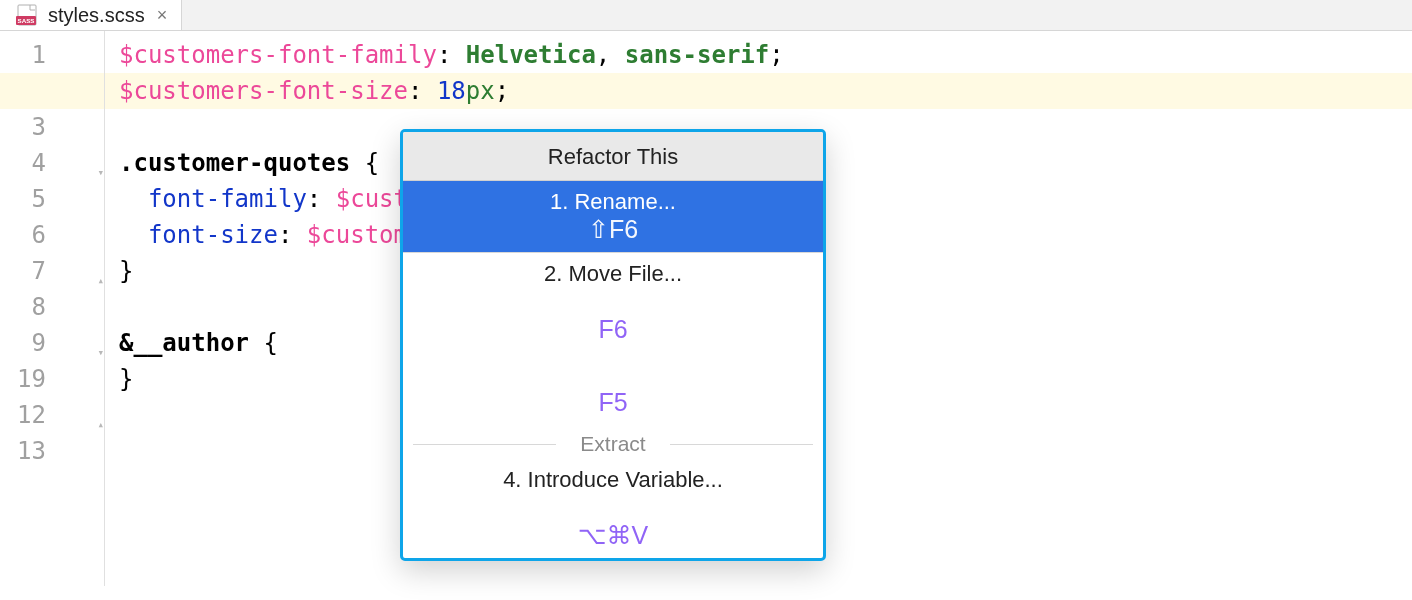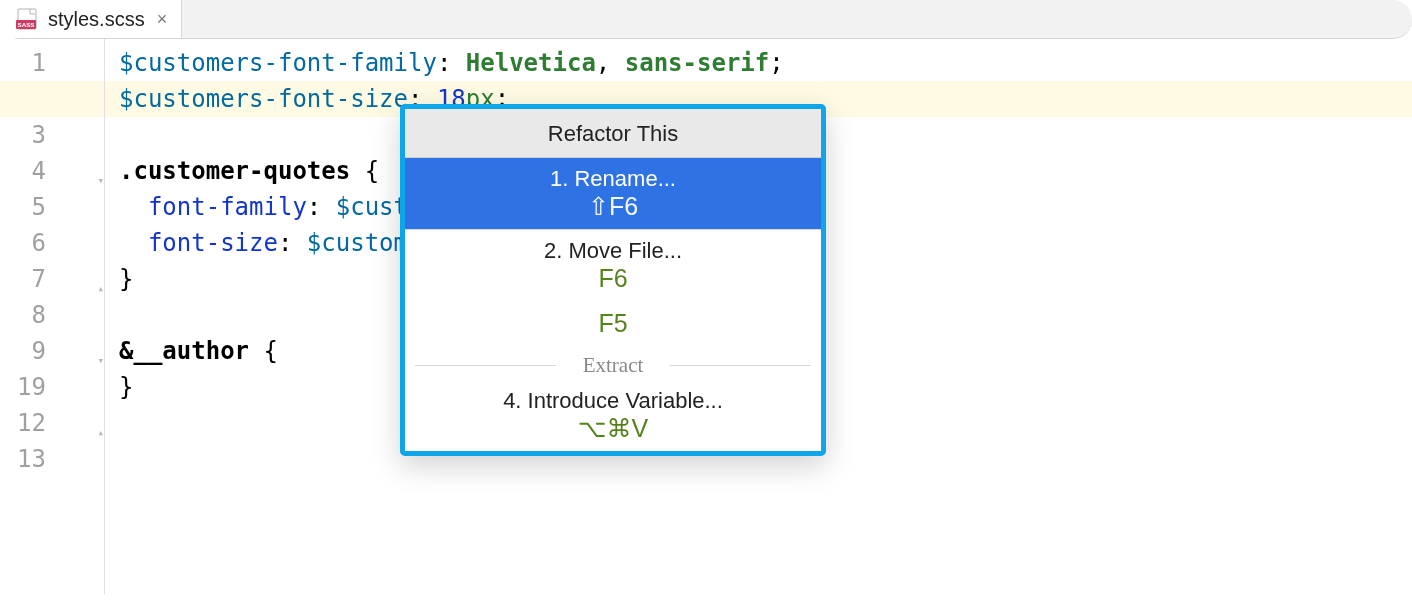--- a/index.html
+++ b/index.html
@@ -7,26 +7,25 @@
     font-family: -apple-system, BlinkMacSystemFont, "Segoe UI", Helvetica, sans-serif;
     background: #ffffff;
     width: 1412px;
     height: 600px;
     overflow: hidden;
     position: relative;
   }
 
   
   .tab-bar {
-    height: 39px;
+    height: 31px;
     background: #f2f2f2;
     border-bottom: 1px solid #d6d6d6;
     display: flex;
     align-items: stretch;
-    border-radius: 19px;
   }
   .tab {
     display: flex;
     align-items: center;
     padding: 0 12px 0 16px;
     background: #ffffff;
     border-right: 1px solid #d6d6d6;
     gap: 10px;
     font-size: 20px;
     color: #222;
@@ -90,37 +89,37 @@
     right: 0;
     height: 36px;
     background: #fffae3;
     z-index: 0;
   }
   .gutter .hl-line { left:0; right:0; }
   .code .hl-line { left:0; right:0; }
   .code-content { position: relative; z-index: 1; }
 
   
-  .var { color: #0369a1; }
+  .var { color: #ec4899; }
   .prop { color: #1236c9; }
   .num { color: #1236c9; }
   .unit { color: #2e7d32; }
   .val { color: #2e7d32; font-weight: 600; }
   .sel { color: #000; font-weight: 700; }
   .punct { color: #000; }
   .brace { color: #000; }
 
   
   .menu {
     position: absolute;
-    top: 104px;
+    top: 129px;
     left: 400px;
     width: 426px;
     background: #ffffff;
-    border: 5px solid #0ea5e9;
+    border: 3px solid #0ea5e9;
     border-radius: 5px;
     box-shadow: 0 10px 30px rgba(0,0,0,0.18);
     font-family: -apple-system, BlinkMacSystemFont, "Segoe UI", sans-serif;
     font-size: 22px;
     z-index: 10;
     overflow: hidden;
   }
   .menu-title {
     background: #e9e9e9;
     text-align: center;
@@ -139,26 +138,25 @@
   }
   .menu-item.selected {
     background: #2f72e3;
     color: #ffffff;
   }
   .menu-item .shortcut {
     color: inherit;
     opacity: 0.95;
     font-size: 25px;
   }
-  .menu-item:not(.selected) .shortcut { color: #4d7c0f; }
+  .menu-item:not(.selected) .shortcut { color: #8b5cf6; margin-top: 28px; }
   .menu-sep-label {
     position: relative;
     text-align: center;
     margin: 6px 0 2px 0;
-    font-family: Liberation Serif, serif;
   }
   .menu-sep-label::before,
   .menu-sep-label::after {
     content: "";
     position: absolute;
     top: 50%;
     width: 34%;
     height: 1px;
     background: #d8d8d8;
   }

